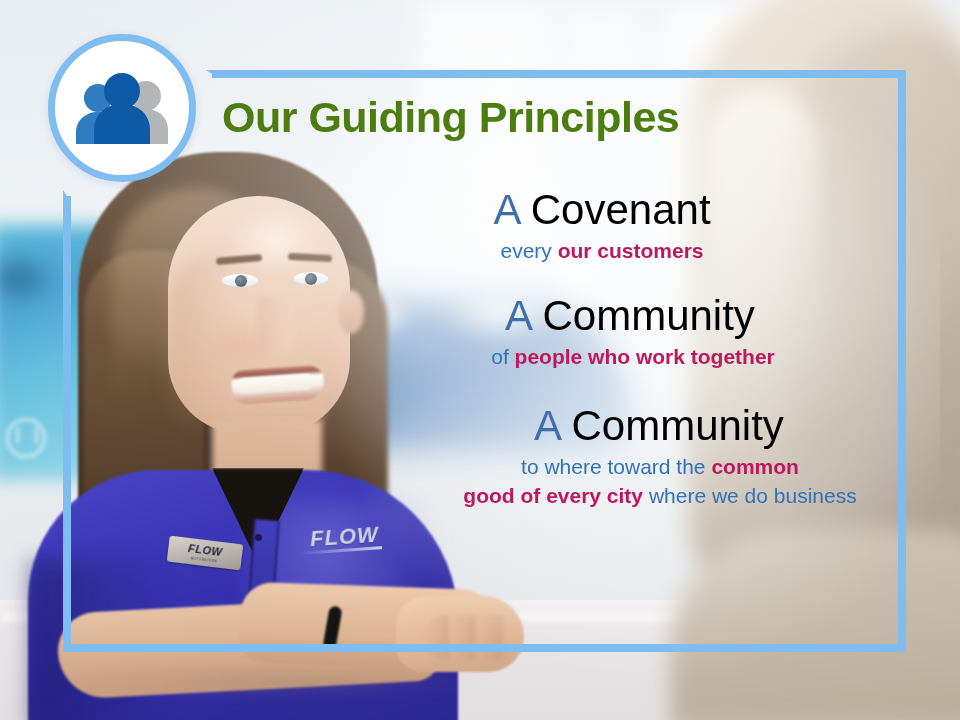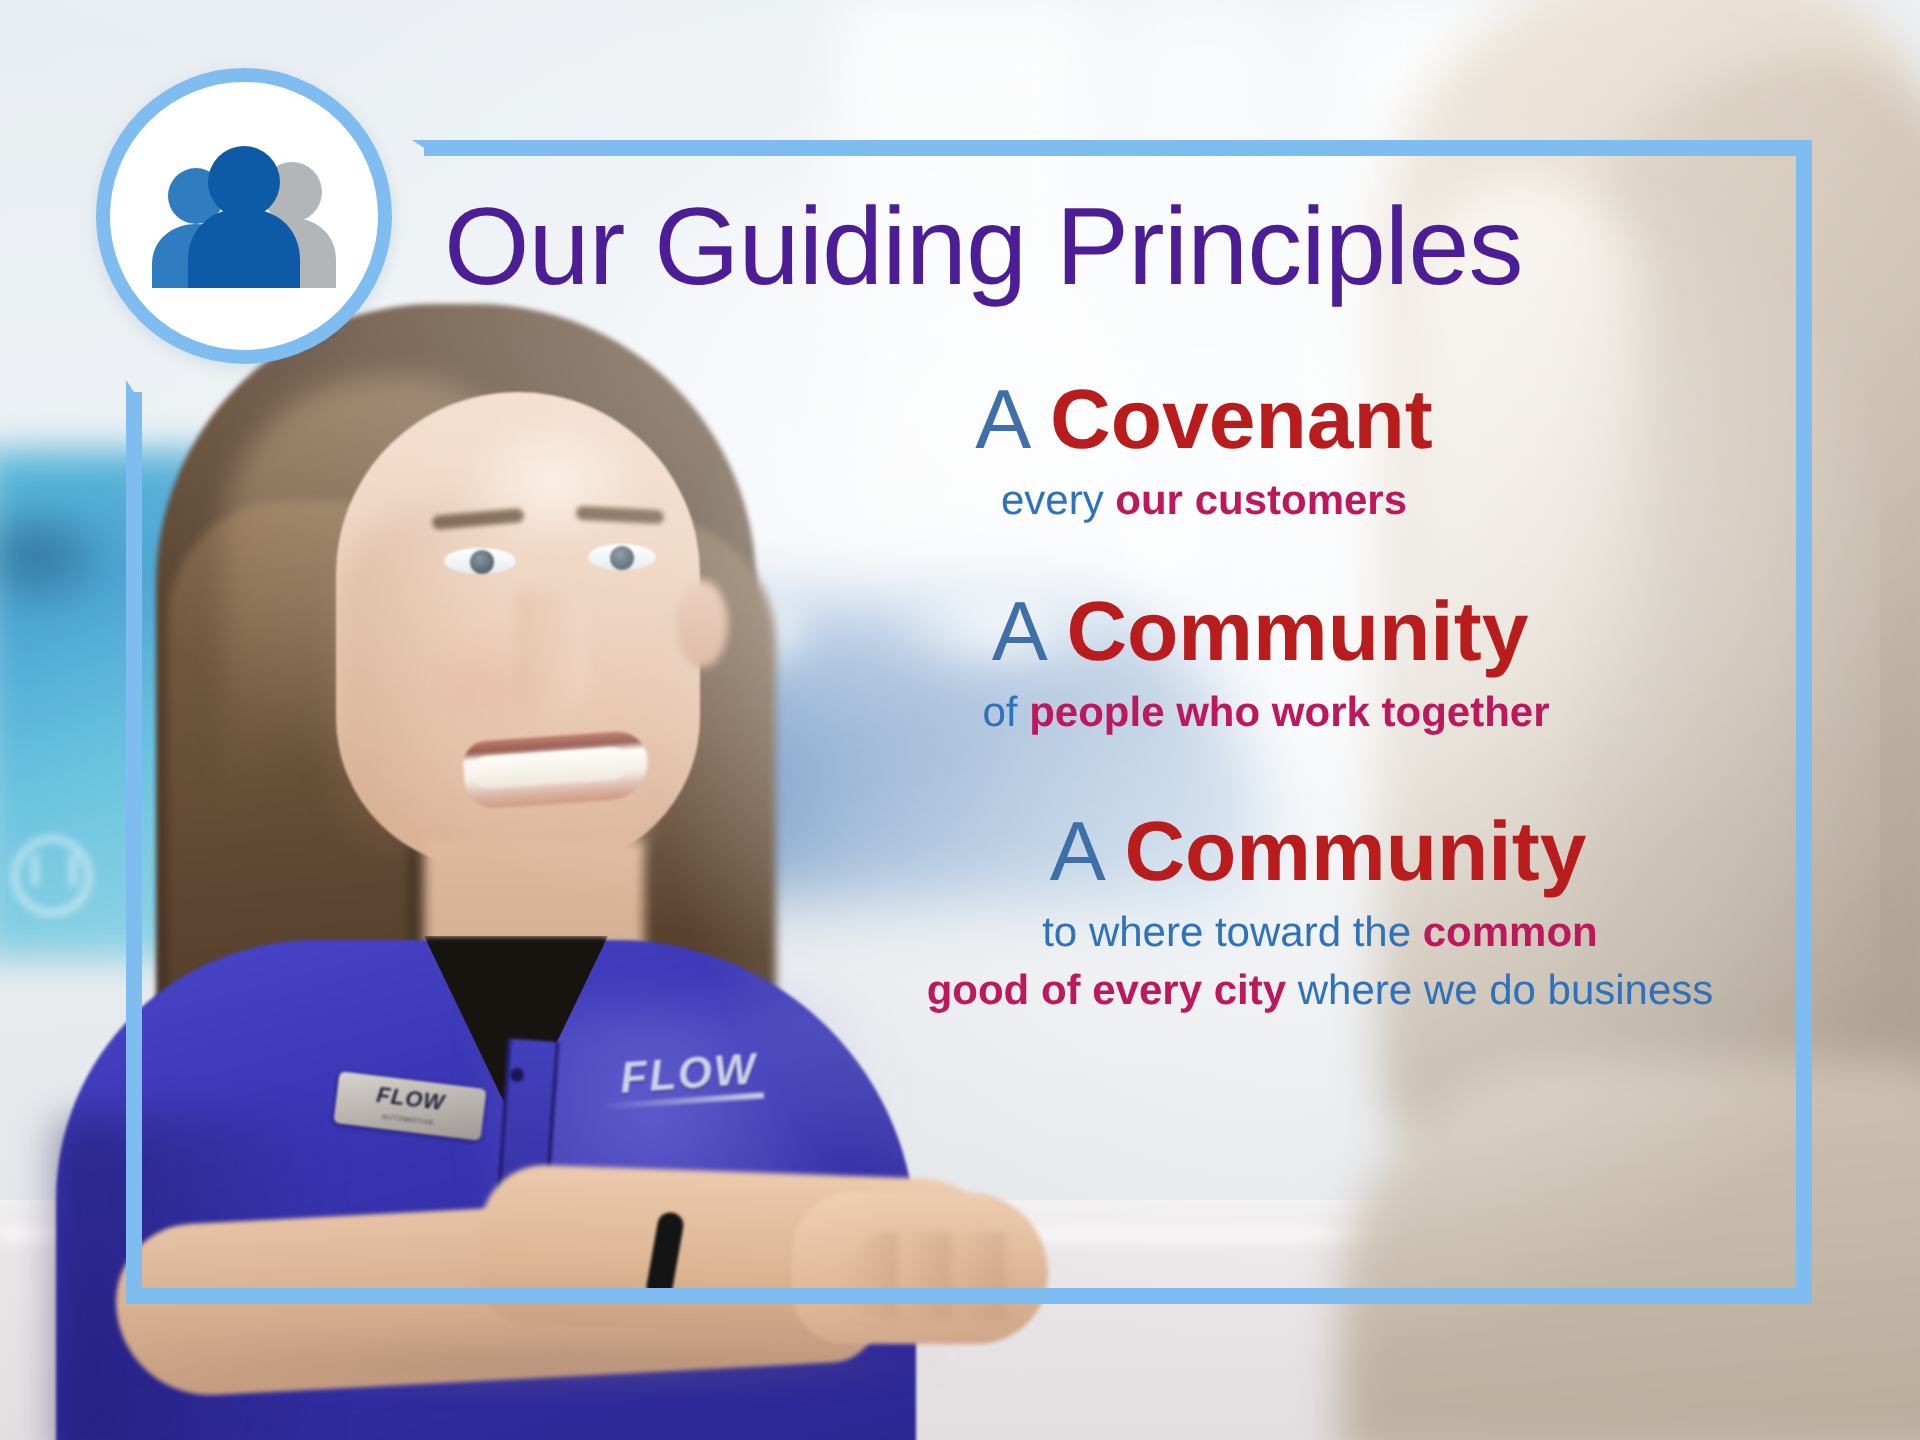--- a/index.html
+++ b/index.html
@@ -486,43 +486,43 @@
     display: flex; align-items: center; justify-content: center;
     box-shadow: 0 2px 8px rgba(60,100,150,0.14);
   }
   .badge svg { display: block; }
 
   
   .headline {
     position: absolute;
     left: 222px; top: 96px;
     width: 660px;
-    font-size: 55px;
-    font-weight: 400;
+    font-size: 43px;
+    font-weight: 700;
     letter-spacing: -0.5px;
-    color: #4c1d95;
+    color: #4d7c0f;
     line-height: 1;
     white-space: nowrap;
   }
 
   .principles {
     position: absolute;
     left: 300px; top: 186px;
     width: 600px;
     text-align: center;
   }
   .principle { margin-bottom: 6px; }
   .p-title {
     font-size: 42px;
     line-height: 1.12;
     color: #2f74bd;
     white-space: nowrap;
   }
   .p-article { font-weight: 400; color: #3f6fa8; }
-  .p-word    { font-weight: 700; color: #b91c1c; }
+  .p-word    { font-weight: 400; color: #000000; }
   .p-body {
     font-size: 21px;
     line-height: 1.38;
     color: #2f72bc;
     font-weight: 400;
     margin-top: 4px;
   }
   .p-body b { font-weight: 700; color: #be185d; }
 
   

